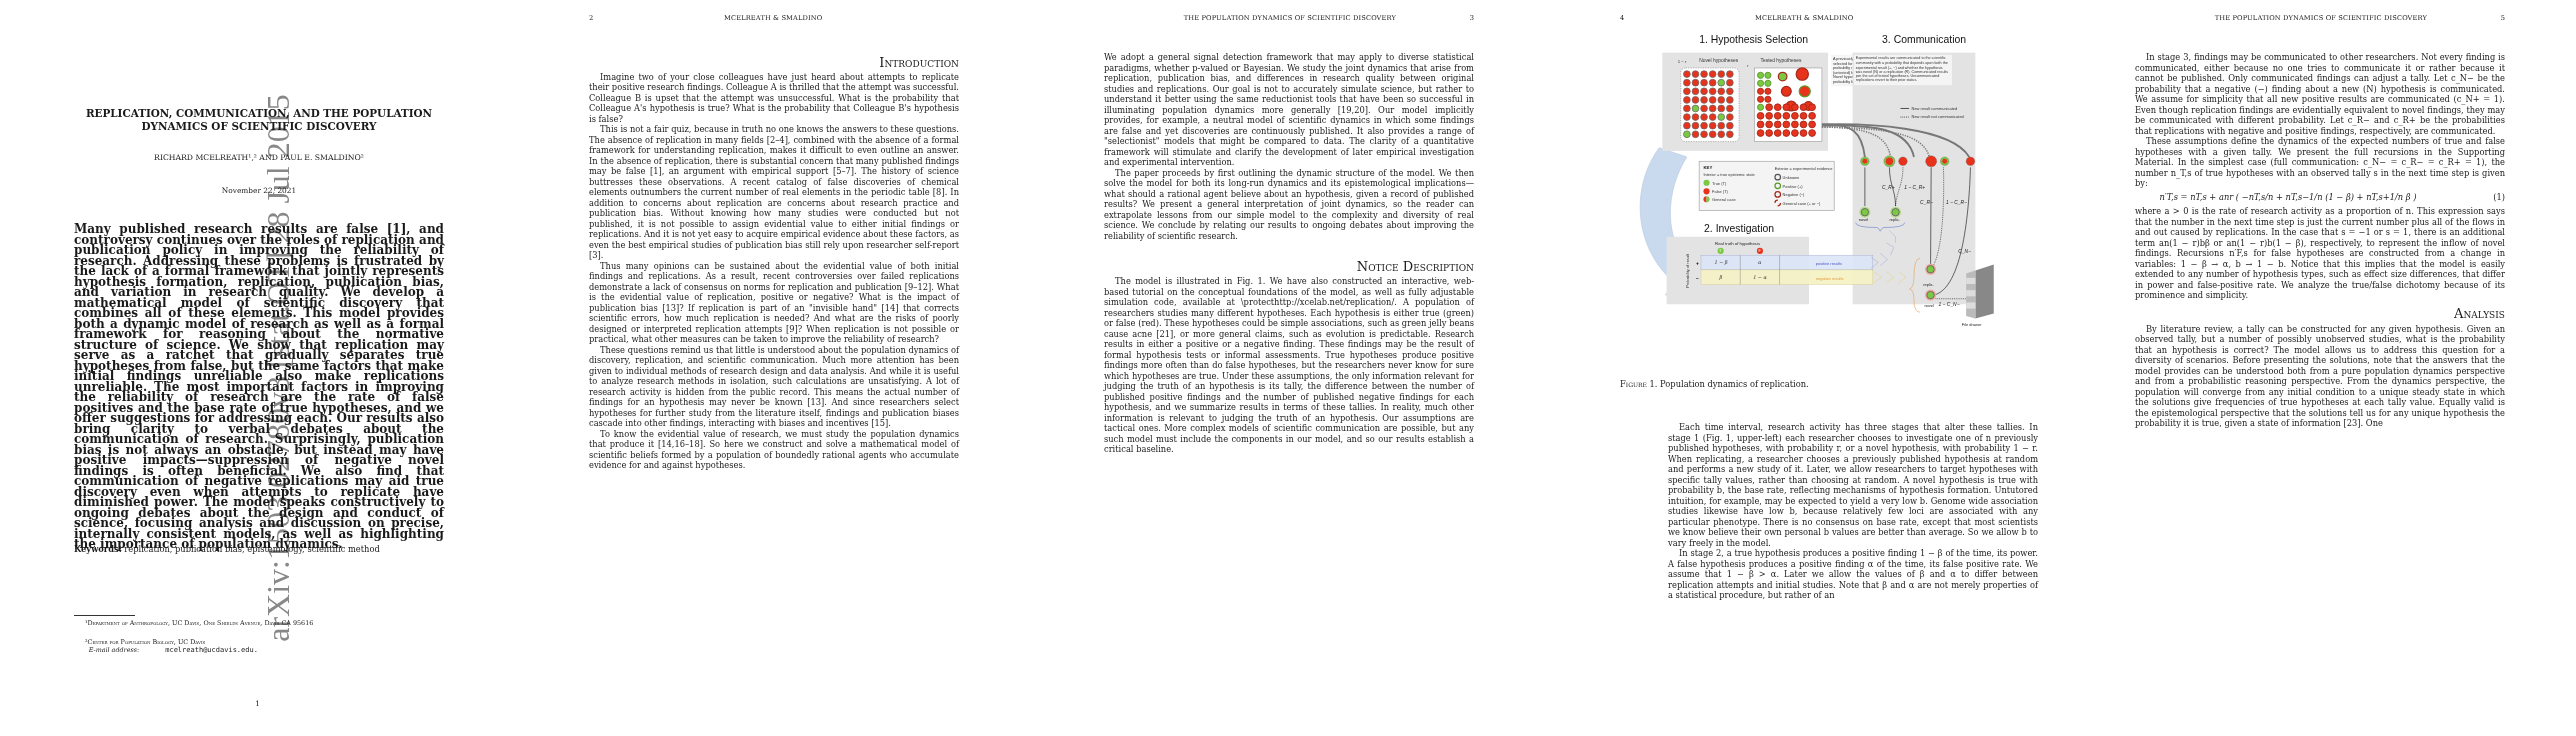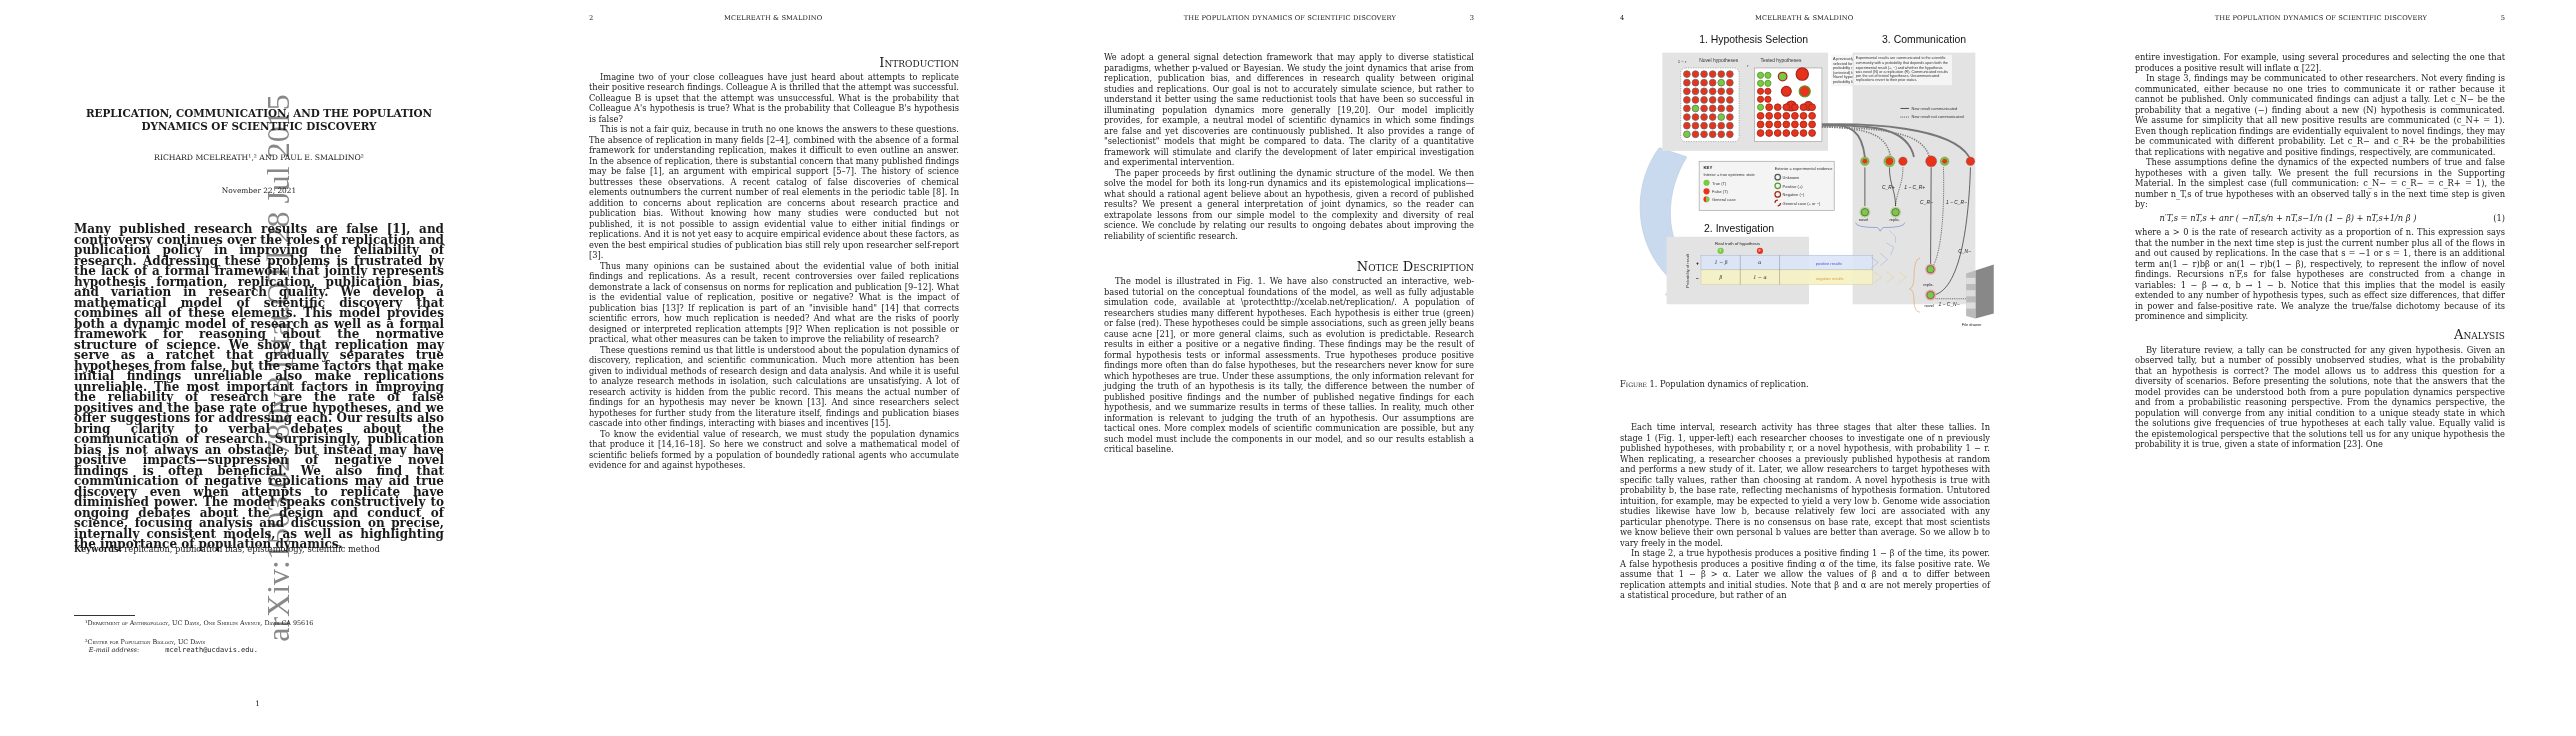--- a/index.html
+++ b/index.html
@@ -324,34 +324,33 @@
         <polyline points="435,402 447,411 435,420"></polyline>
         <polyline points="455,402 467,411 455,420"></polyline>
         <polyline points="475,402 487,411 475,420"></polyline>
       </g>
     </svg>
   </div>
   <div class="caption">
     <span class="sc">Figure 1.</span>
     <span>Population dynamics of replication.</span>
   </div>
-  <div class="col" style="top:422px;">
+  <div class="col" style="top:422px;margin-left:48px;">
     <p>Each time interval, research activity has three stages that alter these tallies. In stage 1 (Fig. 1, upper-left) each researcher chooses to investigate one of n previously published hypotheses, with probability r, or a novel hypothesis, with probability 1 − r. When replicating, a researcher chooses a previously published hypothesis at random and performs a new study of it. Later, we allow researchers to target hypotheses with specific tally values, rather than choosing at random. A novel hypothesis is true with probability b, the base rate, reflecting mechanisms of hypothesis formation. Untutored intuition, for example, may be expected to yield a very low b. Genome wide association studies likewise have low b, because relatively few loci are associated with any particular phenotype. There is no consensus on base rate, except that most scientists we know believe their own personal b values are better than average. So we allow b to vary freely in the model.</p>
     <p>In stage 2, a true hypothesis produces a positive finding 1 − β of the time, its power. A false hypothesis produces a positive finding α of the time, its false positive rate. We assume that 1 − β &gt; α. Later we allow the values of β and α to differ between replication attempts and initial studies. Note that β and α are not merely properties of a statistical procedure, but rather of an</p>
   </div>
 </div>
 
 <div class="page p5">
   <div class="hdr">
     <span style="width:6.1px"></span>
     <span>THE POPULATION DYNAMICS OF SCIENTIFIC DISCOVERY</span>
     <span>5</span>
   </div>
   <div class="col" style="top:52px;">
-    <p class="noind">entire investigation. For example, using several procedures and selecting the one that produces a positive result will inflate α [22].</p>
     <p>In stage 3, findings may be communicated to other researchers. Not every finding is communicated, either because no one tries to communicate it or rather because it cannot be published. Only communicated findings can adjust a tally. Let c_N− be the probability that a negative (−) finding about a new (N) hypothesis is communicated. We assume for simplicity that all new positive results are communicated (c_N+ = 1). Even though replication findings are evidentially equivalent to novel findings, they may be communicated with different probability. Let c_R− and c_R+ be the probabilities that replications with negative and positive findings, respectively, are communicated.</p>
     <p>These assumptions define the dynamics of the expected numbers of true and false hypotheses with a given tally. We present the full recursions in the Supporting Material. In the simplest case (full communication: c_N− = c_R− = c_R+ = 1), the number n_T,s of true hypotheses with an observed tally s in the next time step is given by:</p>
     <div class="eqn">
       <span>n′T,s = nT,s + anr ( −nT,s/n + nT,s−1/n (1 − β) + nT,s+1/n β )</span>
       <span class="num">(1)</span>
     </div>
     <p class="noind">where a &gt; 0 is the rate of research activity as a proportion of n. This expression says that the number in the next time step is just the current number plus all of the flows in and out caused by replications. In the case that s = −1 or s = 1, there is an additional term an(1 − r)bβ or an(1 − r)b(1 − β), respectively, to represent the inflow of novel findings. Recursions n′F,s for false hypotheses are constructed from a change in variables: 1 − β → α, b → 1 − b. Notice that this implies that the model is easily extended to any number of hypothesis types, such as effect size differences, that differ in power and false-positive rate. We analyze the true/false dichotomy because of its prominence and simplicity.</p>
     <div class="sect">Analysis</div>
     <p>By literature review, a tally can be constructed for any given hypothesis. Given an observed tally, but a number of possibly unobserved studies, what is the probability that an hypothesis is correct? The model allows us to address this question for a diversity of scenarios. Before presenting the solutions, note that the answers that the model provides can be understood both from a pure population dynamics perspective and from a probabilistic reasoning perspective. From the dynamics perspective, the population will converge from any initial condition to a unique steady state in which the solutions give frequencies of true hypotheses at each tally value. Equally valid is the epistemological perspective that the solutions tell us for any unique hypothesis the probability it is true, given a state of information [23]. One</p>
   </div>

